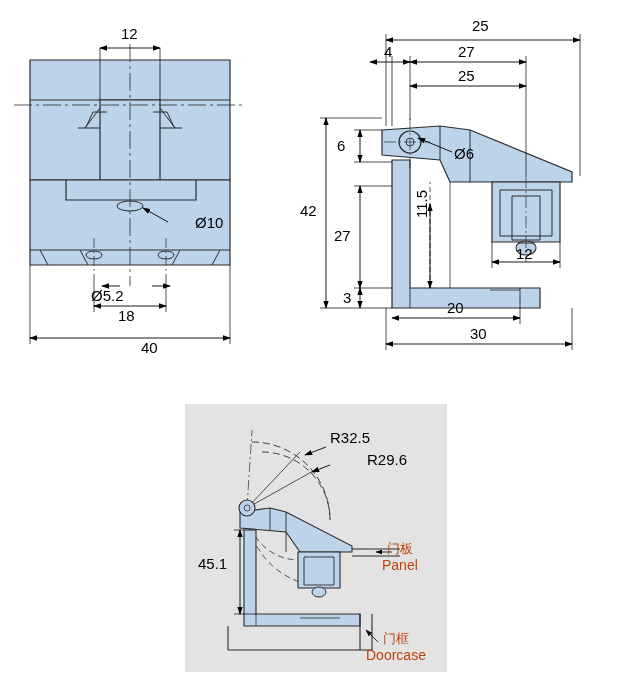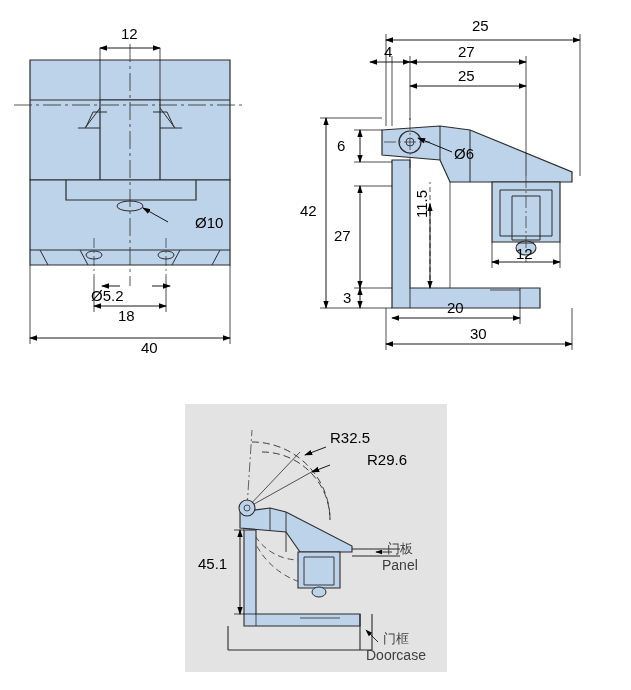--- a/index.html
+++ b/index.html
@@ -32,21 +32,21 @@
     font-family: "Liberation Sans", sans-serif;
     font-size: 15px;
     color: #000;
     white-space: nowrap;
     line-height: 1;
   }
   .cn-label {
     position: absolute;
     font-family: "DejaVu Sans", sans-serif;
     font-size: 13px;
-    color: #404040;
+    color: #c2410c;
     white-space: nowrap;
     line-height: 1.15;
     text-align: center;
   }
   .cn-label .en {
     font-family: "Liberation Sans", sans-serif;
     font-size: 14px;
     display: block;
   }
 </style>

